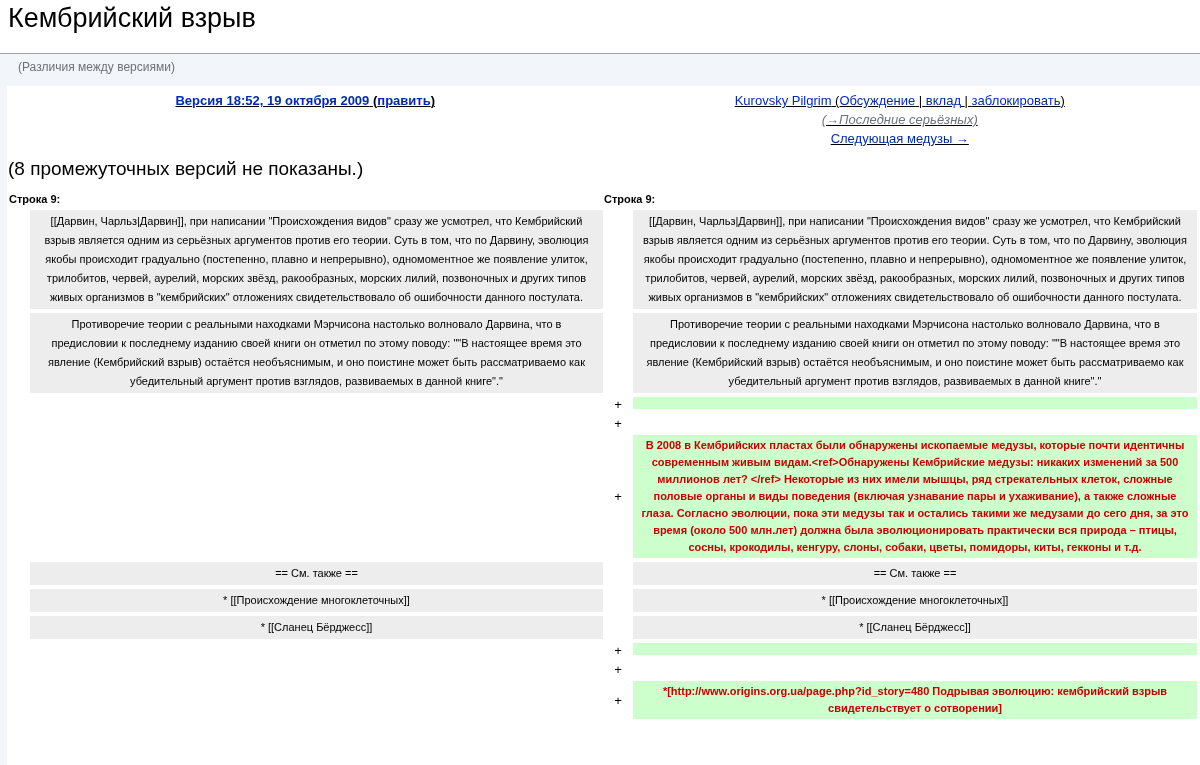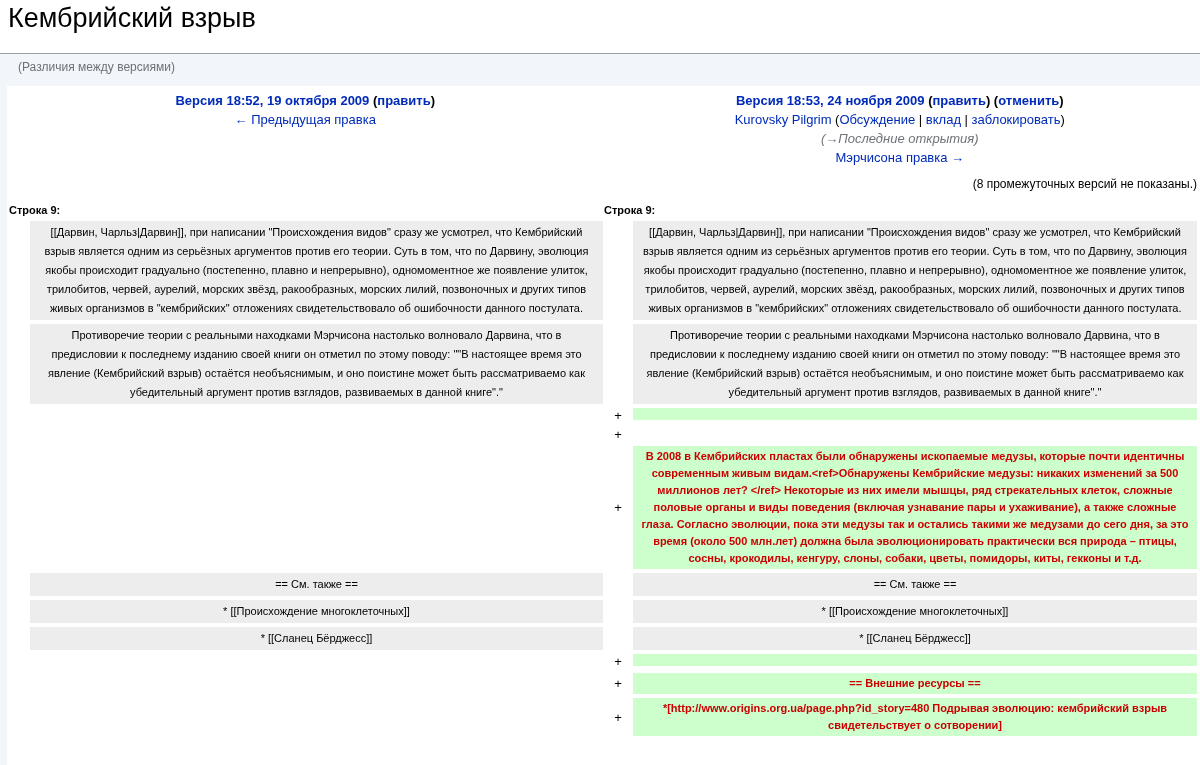--- a/index.html
+++ b/index.html
@@ -29,25 +29,25 @@
     background:#f2f5fa;
     padding:6px 0 12px 18px;
     font-size:12px;color:#6d7278;
   }
   .left-gutter{
     position:absolute;left:0;top:57px;width:7px;height:708px;
     background:#f2f5fa;
   }
   .content{margin-left:8px;width:1189px;background:#fff;}
   
-  .rev-headers{display:grid;grid-template-columns:1fr 1fr;padding-top:5px;}
+  .rev-headers{display:grid;grid-template-columns:1fr 1fr;padding-top:5px;text-decoration:underline;}
   .rev-header{text-align:center;font-size:13px;line-height:19px;}
   .rev-line1{font-weight:bold;}
   .autocomment{color:var(--autocomment);font-style:italic;}
-  .revisions-note{text-align:right;font-size:12px;margin:10px 0 6px 0;}
+  .revisions-note{text-align:left;font-size:19px;margin:10px 0 6px 0;}
   
   .diff{width:1189px;}
   .row{display:grid;grid-template-columns:22px 573px 30px 1fr;}
   .lineno{
     font-weight:bold;font-size:11px;
     padding:7px 0 5px 1px;
   }
   .lineno.left{grid-column:1/3;}
   .lineno.right{grid-column:3/5;}
   .cell-l{grid-column:2;}
@@ -78,41 +78,33 @@
 <div class="left-gutter"></div>
 
 <div class="content">
 
   <div class="rev-headers">
     <div class="rev-header">
       <div class="rev-line1">
         <a>Версия 18:52, 19 октября 2009</a>
         <span>(</span><a>править</a><span>)</span>
       </div>
-      <div>
-        <a>← Предыдущая правка</a>
-      </div>
     </div>
     <div class="rev-header">
-      <div class="rev-line1">
-        <a>Версия 18:53, 24 ноября 2009</a>
-        <span>(</span><a>править</a><span>)</span>
-        <span>(</span><a>отменить</a><span>)</span>
-      </div>
       <div>
         <a>Kurovsky Pilgrim</a>
         <span>(</span><a>Обсуждение</a>
         <span>|</span>
         <a>вклад</a>
         <span>|</span>
         <a>заблокировать</a><span>)</span>
       </div>
-      <div class="autocomment">(→Последние открытия)</div>
+      <div class="autocomment">(→Последние серьёзных)</div>
       <div>
-        <a>Мэрчисона правка →</a>
+        <a>Следующая медузы →</a>
       </div>
     </div>
   </div>
 
   <div class="revisions-note">(8 промежуточных версий не показаны.)</div>
 
   <div class="diff">
 
     <div class="row">
       <div class="lineno left">Строка 9:</div>
@@ -158,21 +150,20 @@
       <div class="cell-r blk ctx">* [[Сланец Бёрджесс]]</div>
     </div>
 
     <div class="row">
       <div class="mark-r marker">+</div>
       <div class="cell-r blk add empty"></div>
     </div>
 
     <div class="row">
       <div class="mark-r marker">+</div>
-      <div class="cell-r blk add">== Внешние ресурсы ==</div>
     </div>
 
     <div class="row">
       <div class="mark-r marker">+</div>
       <div class="cell-r blk add">*[http://www.origins.org.ua/page.php?id_story=480 Подрывая эволюцию: кембрийский взрыв свидетельствует о сотворении]</div>
     </div>
 
   </div>
 </div>
 

